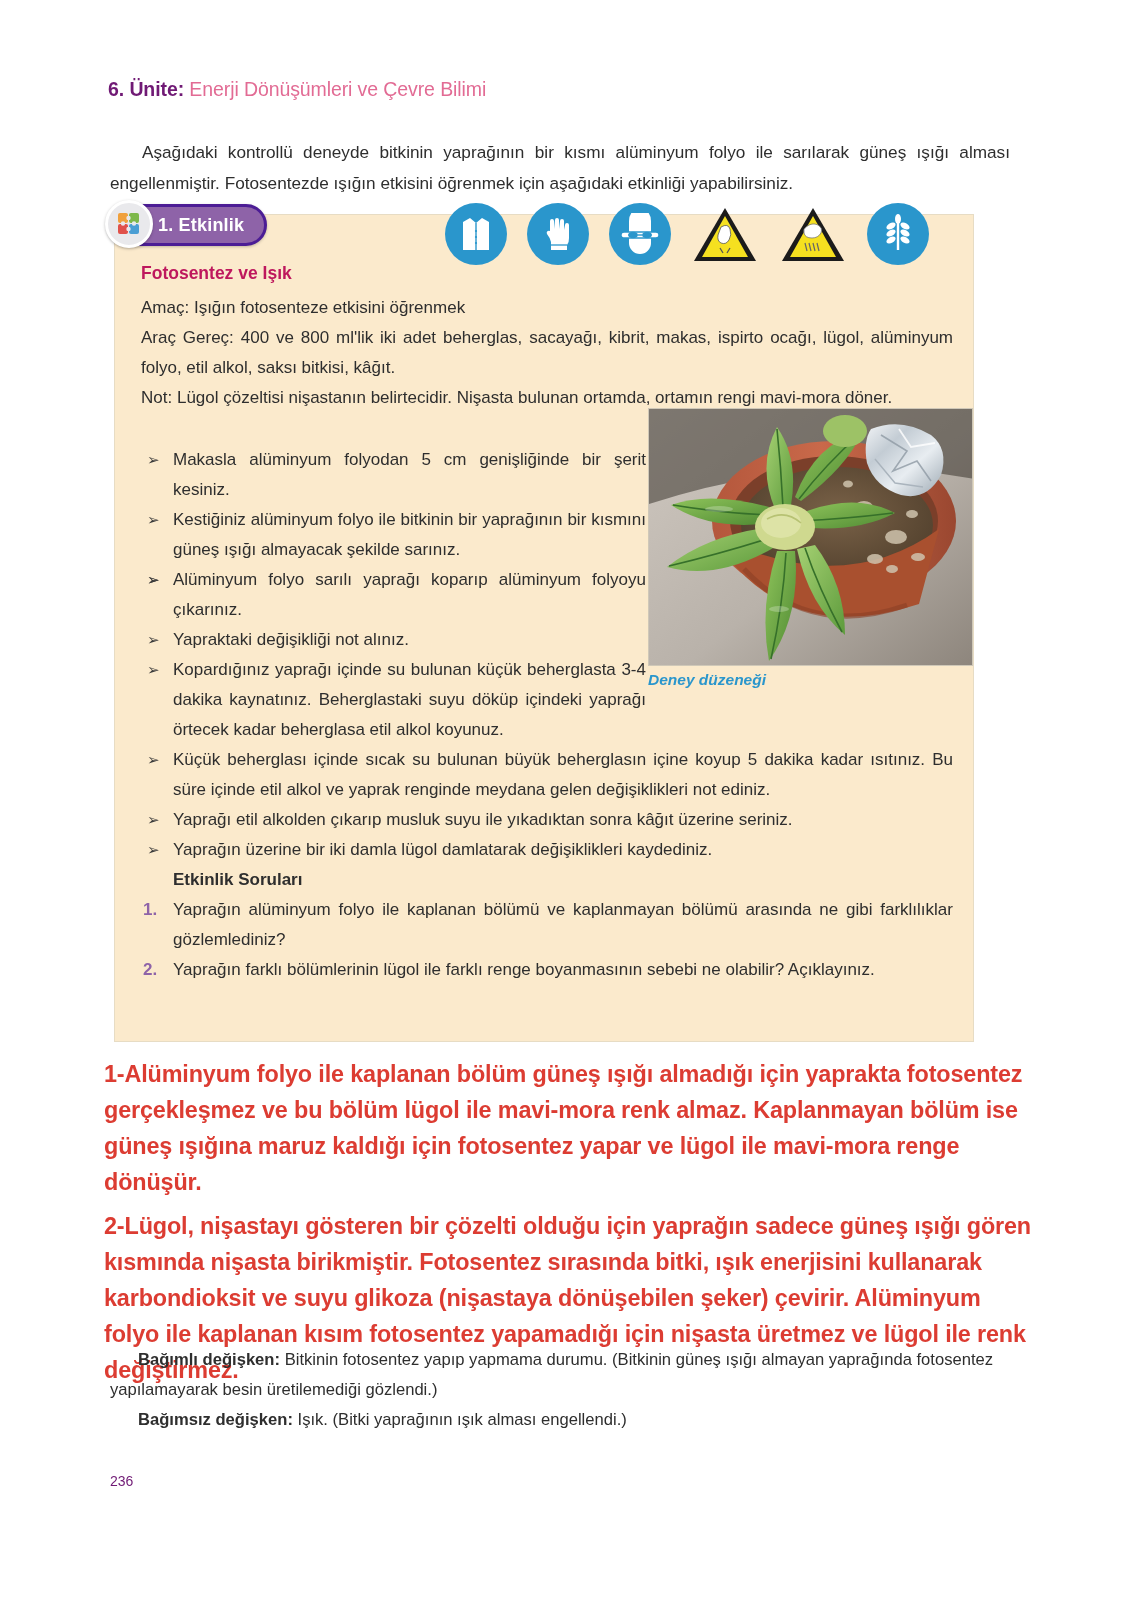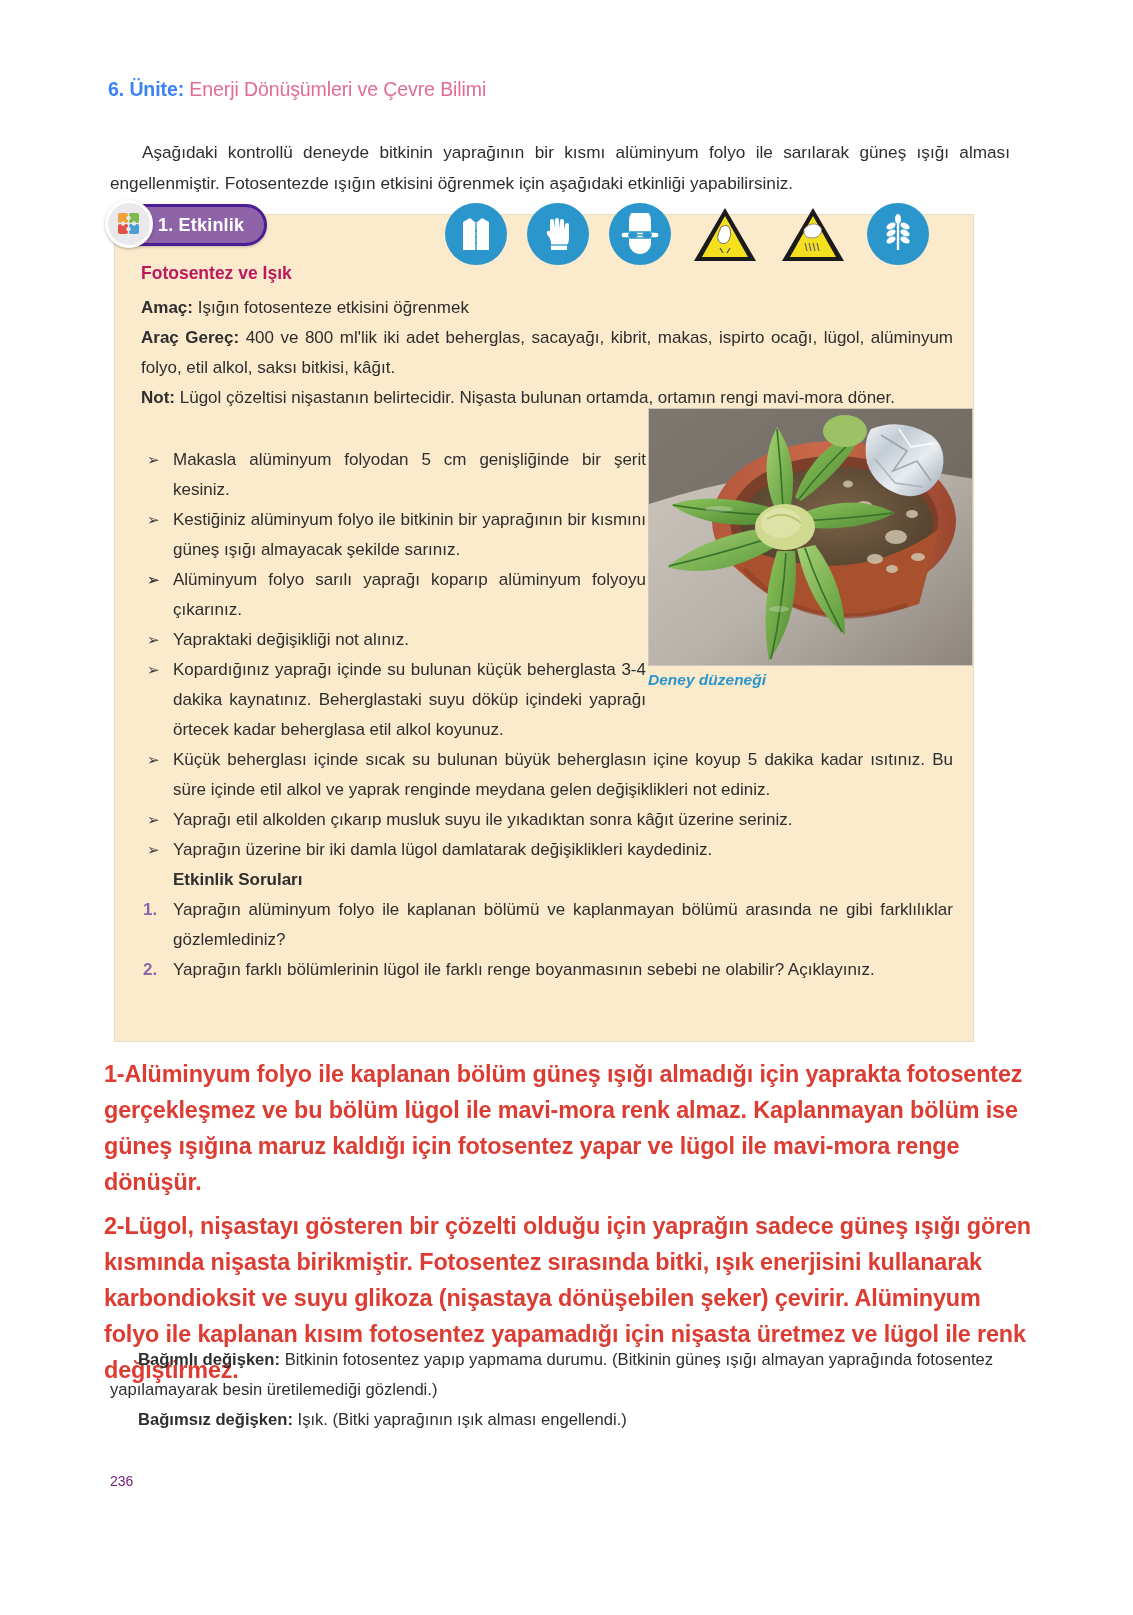--- a/index.html
+++ b/index.html
@@ -17,21 +17,21 @@
   .page { position: relative; width: 1133px; height: 1615px; padding: 0; }
 
   
   .header {
     position: absolute;
     left: 108px; top: 78px;
     font-size: 19.5px;
     letter-spacing: -0.1px;
     white-space: nowrap;
   }
-  .header .unit-no { font-weight: bold; color: #3b82f6; }
+  .header .unit-no { font-weight: bold; color: #701a75; }
   .header .unit-title { color: #e26b94; }
 
   
   .intro {
     position: absolute;
     left: 110px; top: 137px;
     width: 900px;
     font-size: 17.2px;
     line-height: 31px;
     text-indent: 32px;
@@ -101,21 +101,21 @@
     color: #be185d; font-weight: bold; font-size: 17.5px;
   }
   .act-body {
     position: absolute; left: 26px; top: 78px;
     width: 812px;
     font-size: 17px;
     line-height: 30px;
     color: #2e2e2e;
   }
   .act-body p { margin: 0; }
-  .act-body b { font-weight: bold; }
+  .act-body b { font-weight: normal; }
 
   .proc-head {
     font-weight: bold; font-size: 17px;
     margin-left: 32px; margin-top: 2px; text-align: right;
   }
   ul.steps { list-style: none; margin: 0; padding: 0; }
   ul.steps li {
     position: relative;
     padding-left: 32px;
     margin: 0;

